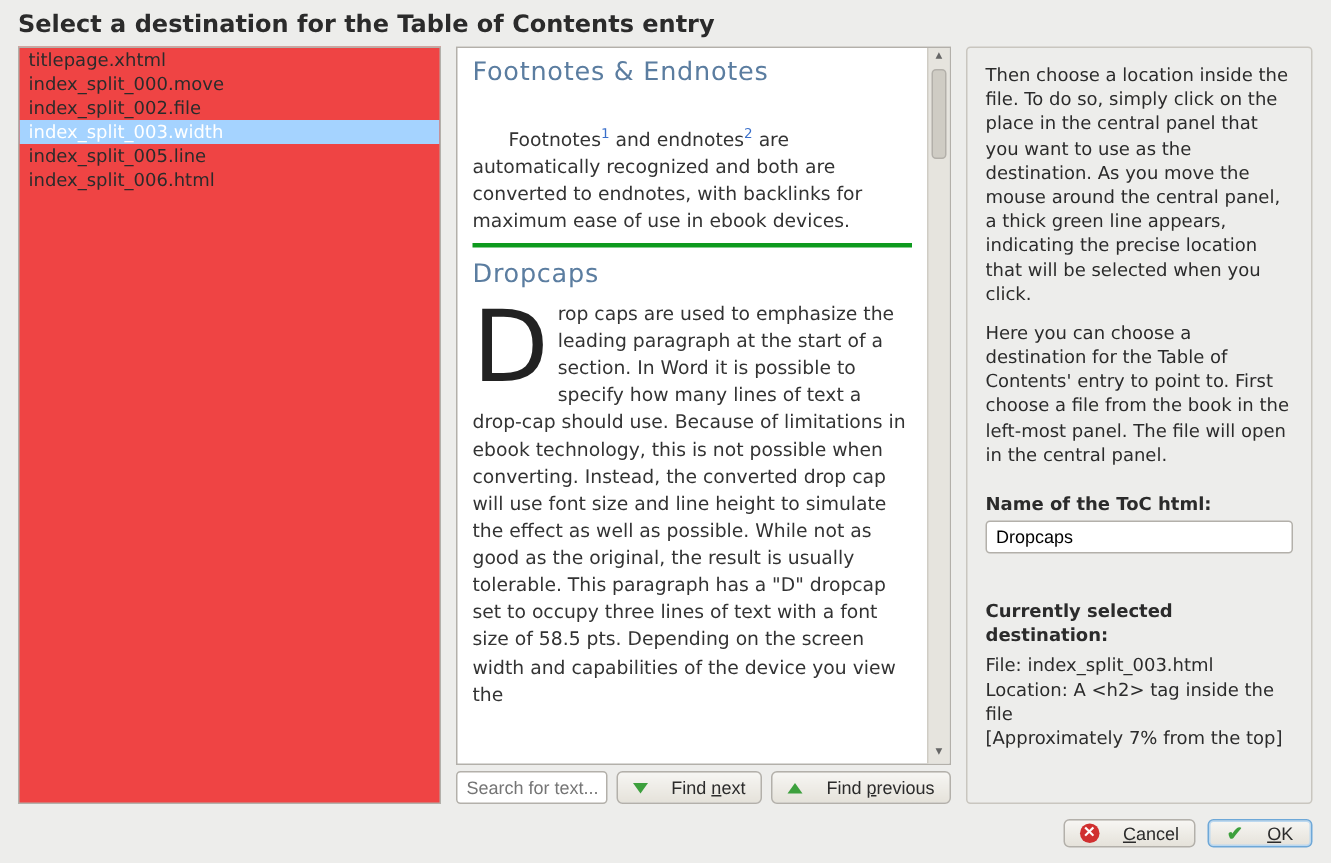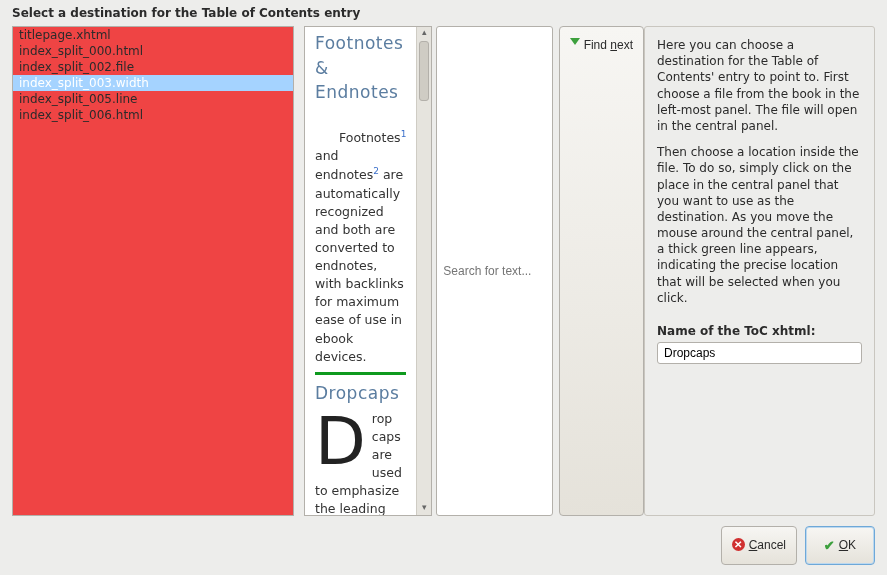--- a/index.html
+++ b/index.html
@@ -13,21 +13,21 @@
     overflow: hidden;
   }
   .dialog {
     padding: 6px 12px 10px 12px;
     height: 100%;
     display: flex;
     flex-direction: column;
   }
   .title {
     font-weight: bold;
-    font-size: 12px;
+    font-size: 16px;
     margin-bottom: 6px;
     color: #2b2b2b;
   }
   .main-row {
     display: flex;
     gap: 10px;
     flex: 1;
     min-height: 0;
   }
   .file-list {
@@ -43,21 +43,21 @@
     color: #2b2b2b;
     white-space: nowrap;
   }
   .file-item.selected {
     background: #a5d3ff;
     color: #fff;
   }
   .center-col {
     width: 330px;
     display: flex;
-    flex-direction: row;
+    flex-direction: column;
     gap: 4px;
     min-height: 0;
   }
   .preview-wrap {
     flex: 1;
     display: flex;
     border: 1px solid #b3b0aa;
     background: #fff;
     min-height: 0;
   }
@@ -128,26 +128,26 @@
     min-width: 0;
     border: 1px solid #b3b0aa;
     background: #fff;
     padding: 3px 6px;
     font-size: 12px;
     color: #ec4899;
     border-radius: 3px;
   }
   .btn {
     display: inline-flex;
-    align-items: flex-start;
-    gap: 4px;
+    align-items: center;
+    gap: 16px;
     background: linear-gradient(#f7f6f3, #e5e2da);
     border: 1px solid #b3b0aa;
     border-radius: 4px;
-    padding: 11px 10px;
+    padding: 1px 10px;
     font-size: 12px;
     color: #2b2b2b;
     cursor: pointer;
   }
   .btn .tri-down {
     width: 0; height: 0;
     border-left: 5px solid transparent;
     border-right: 5px solid transparent;
     border-top: 7px solid #3da03d;
   }
@@ -204,21 +204,21 @@
 </head>
 <body>
 
 <div class="dialog">
   <div class="title">Select a destination for the Table of Contents entry</div>
 
   <div class="main-row">
 
     <div class="file-list" id="file-list">
         <div class="file-item">titlepage.xhtml</div>
-        <div class="file-item">index_split_000.html</div>
+        <div class="file-item">index_split_000.move</div>
         <div class="file-item">index_split_002.file</div>
         <div class="file-item selected">index_split_003.width</div>
         <div class="file-item">index_split_005.line</div>
         <div class="file-item">index_split_006.html</div>
       </div>
 
     <div class="center-col">
       <div class="preview-wrap">
         <div class="preview">
           <h2>Footnotes &amp; Endnotes</h2>
@@ -244,26 +244,32 @@
           <span>Find <u class="_m">n</u>ext</span>
         </button>
         <button class="btn">
           <span class="tri-up"></span>
           <span>Find <u class="_m">p</u>revious</span>
         </button>
       </div>
     </div>
 
     <div class="right-col">
+      <p>Then choose a location inside the file. To do so, simply click on the place in the central panel that you want to use as the destination. As you move the mouse around the central panel, a thick green line appears, indicating the precise location that will be selected when you click.</p>
       <p>Here you can choose a destination for the Table of Contents' entry to point to. First choose a file from the book in the left-most panel. The file will open in the central panel.</p>
-      <p>Then choose a location inside the file. To do so, simply click on the place in the central panel that you want to use as the destination. As you move the mouse around the central panel, a thick green line appears, indicating the precise location that will be selected when you click.</p>
-
-      <div class="label">Name of the ToC xhtml:</div>
+
+      <div class="label">Name of the ToC html:</div>
       <input type="text" value="Dropcaps" style="">
 
+      <div class="dest">
+        <div class="label">Currently selected destination:</div>
+        <div>File: index_split_003.html</div>
+        <div>Location: A &lt;h2&gt; tag inside the file</div>
+        <div>[Approximately 7% from the top]</div>
+      </div>
     </div>
   </div>
 
   <div class="footer">
     <button class="btn">
       <span class="ico-cancel">✕</span>
       <span><u class="_m">C</u>ancel</span>
     </button>
     <button class="btn ok">
       <span class="ico-ok">✔</span>

